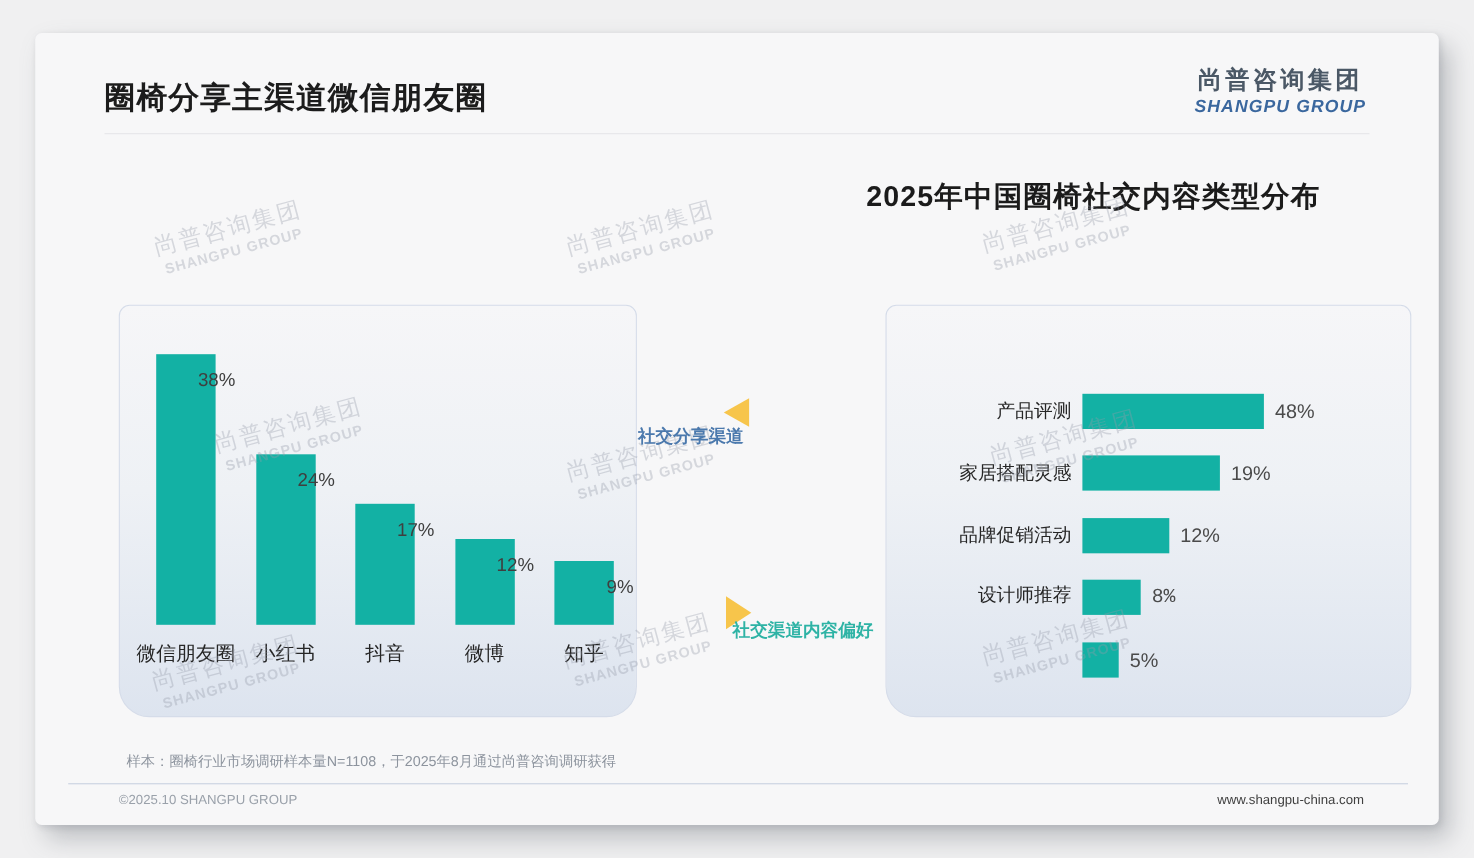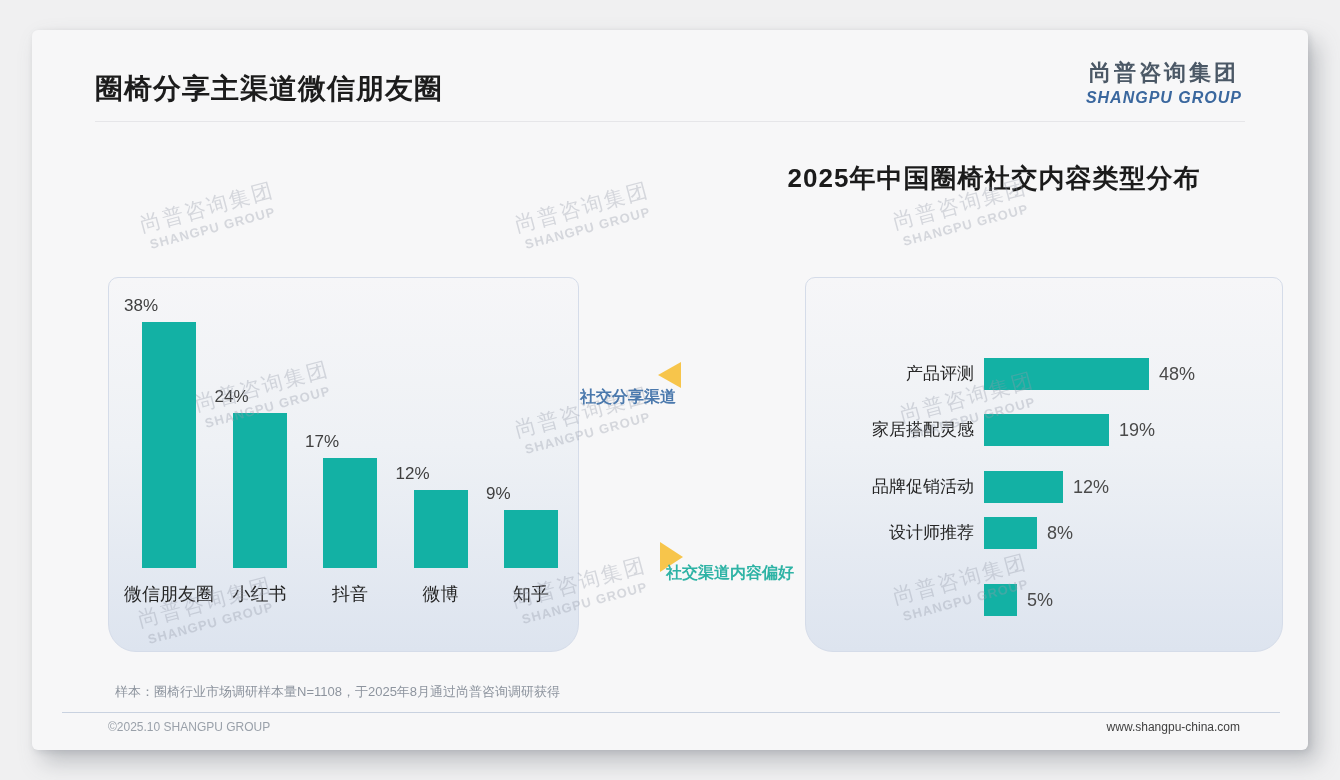--- a/index.html
+++ b/index.html
@@ -45,21 +45,21 @@
   
   .wm{
     position:absolute;z-index:1;transform:rotate(-15deg);
     color:rgba(150,156,168,.35);text-align:center;pointer-events:none;white-space:nowrap;
   }
   .wm .wm-cn{display:block;font-size:21px;letter-spacing:2px;}
   .wm .wm-en{display:block;font-size:13px;font-weight:bold;letter-spacing:1px;margin-top:0;}
   
   .plot{position:absolute;inset:0;z-index:2;}
   .vbar{position:absolute;background:#13b1a4;}
-  .vval{position:absolute;width:90px;text-align:left;font-size:17px;color:#3f3f3f;}
+  .vval{position:absolute;width:90px;text-align:right;font-size:17px;color:#3f3f3f;margin-top:40px;}
   .vcat{position:absolute;width:110px;text-align:center;font-size:18px;color:#262626;}
   
   .hrow{position:absolute;left:0;height:32px;width:100%;}
   .hlab{position:absolute;left:0;top:0;width:168px;text-align:right;font-size:17px;color:#262626;line-height:32px;}
   .hbar{position:absolute;left:178px;top:0;height:32px;background:#13b1a4;}
   .hval{position:absolute;top:0;font-size:18px;color:#4a4a4a;line-height:32px;}
   
   .tri-left{
     position:absolute;left:626px;top:332px;width:0;height:0;
     border-top:13px solid transparent;border-bottom:13px solid transparent;
@@ -164,21 +164,21 @@
         <div class="hrow" style="top: 136px;">
           <div class="hlab">家居搭配灵感</div>
           <div class="hbar" style="width: 125px;"></div>
           <div class="hval" style="left: 313px;">19%</div>
         </div>
         <div class="hrow" style="top: 192.5px;">
           <div class="hlab">品牌促销活动</div>
           <div class="hbar" style="width: 79px;"></div>
           <div class="hval" style="left: 267px;">12%</div>
         </div>
-        <div class="hrow" style="top: 239px;">
+        <div class="hrow" style="top: 249px; font-family: Liberation Mono, monospace;">
           <div class="hlab">设计师推荐</div>
           <div class="hbar" style="width: 53px;"></div>
           <div class="hval" style="left: 241px;">8%</div>
         </div>
         <div class="hrow" style="top: 305.5px;">
           <div class="hbar" style="width: 33px;"></div>
           <div class="hval" style="left: 221px;">5%</div>
         </div>
       </div>
   </div>

